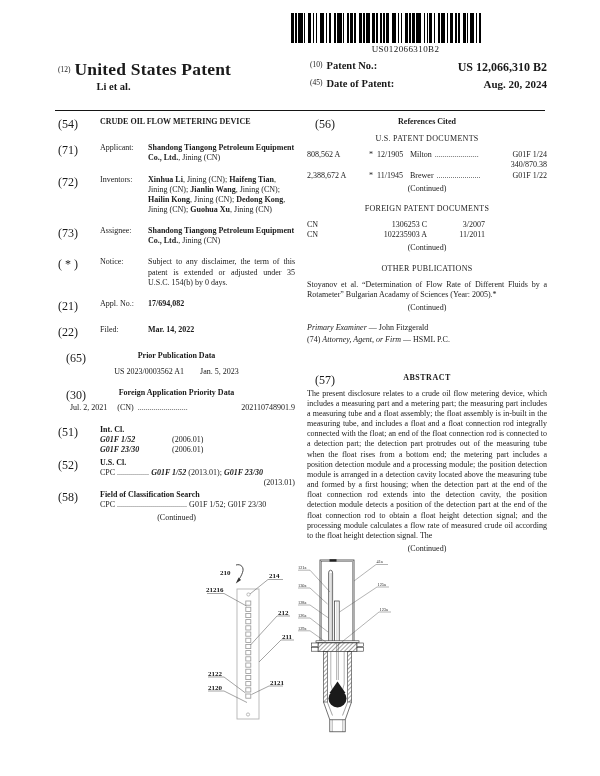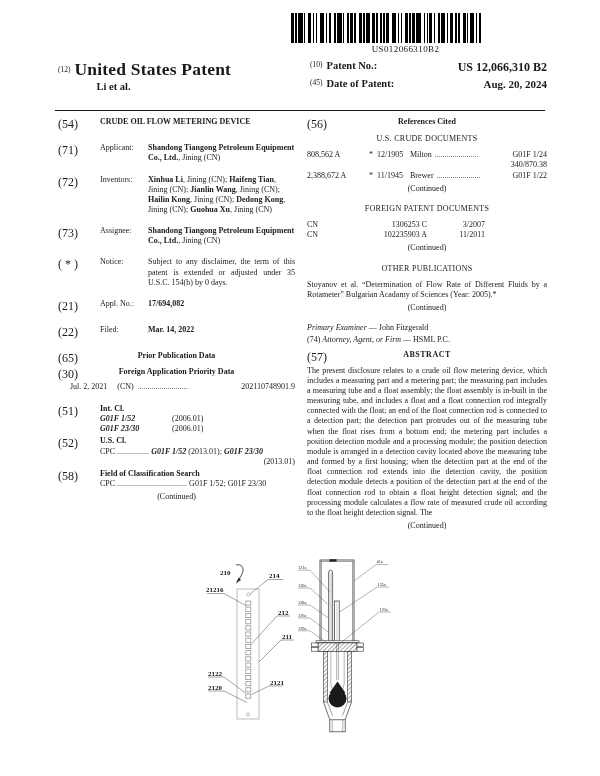--- a/index.html
+++ b/index.html
@@ -26,21 +26,21 @@
   .col-l{width:237px;flex:none;}
   .col-r{width:240px;flex:none;}
   .sec{display:flex;margin-bottom:11px;}
   .num{width:42px;flex:none;font-size:12px;}
   .lbl{width:48px;flex:none;}
   .cnt{flex:1;}
   .b{font-weight:bold;}
   .bi{font-weight:bold;font-style:italic;}
   .just{text-align:justify;}
   .sec-center{position:relative;text-align:center;margin-bottom:5px;}
-  .sec-center .num{position:absolute;left:0;top:0;text-align:left;}
+  .sec-center .num{position:absolute;left:8px;top:0;text-align:left;}
   .cent{text-align:center;}
   .continued{text-align:center;margin-top:3px;margin-bottom:10px;}
   .nowrap{white-space:nowrap;}
   .intcl-row{display:flex;}
   .intcl-code{width:72px;flex:none;}
   .right-align{text-align:right;}
   
   .ref-row{display:flex;white-space:nowrap;}
   .ref-num{width:58px;flex:none;}
   .ref-star{width:12px;flex:none;text-align:center;}
@@ -226,20 +226,23 @@
       <div class="sec">
         <span class="num">(22)</span>
         <span class="lbl">Filed:</span>
         <span class="cnt b">Mar. 14, 2022</span>
       </div>
 
       <div class="sec-center">
         <span class="num">(65)</span>
         <span class="b">Prior Publication Data</span>
       </div>
+      <div class="pub-line" style="margin-bottom:11px;">
+        <span>US 2023/0003562 A1</span><span class="gap"></span><span>Jan. 5, 2023</span>
+      </div>
 
       <div class="sec-center">
         <span class="num">(30)</span>
         <span class="b">Foreign Application Priority Data</span>
       </div>
       <div class="prio-row" style="margin-bottom:12px;">
         <span>Jul. 2, 2021</span>
         <span style="width:10px;"></span>
         <span>(CN)</span>
         <span style="width:4px;"></span>
@@ -282,21 +285,21 @@
       <div class="continued">(Continued)</div>
 
     </div>
 
     <div class="col-r">
 
       <div class="sec-center" style="margin-bottom:7px;">
         <span class="num">(56)</span>
         <span class="b">References Cited</span>
       </div>
-      <div class="cent" style="margin-bottom:6px;letter-spacing:.3px;">U.S. CRUDE DOCUMENTS</div>
+      <div class="cent" style="margin-bottom:6px;letter-spacing:.3px;">U.S. PATENT DOCUMENTS</div>
 
       <div class="ref-row">
         <span class="ref-num">808,562 A</span>
         <span class="ref-star">*</span>
         <span class="ref-date">12/1905</span>
         <span class="ref-name">Milton</span>
         <span class="dotfill">......................</span>
         <span class="ref-class">G01F 1/24</span>
       </div>
       <div class="ref-row2">340/870.38</div>
@@ -323,21 +326,21 @@
         <span class="fd-num">102235903 A</span>
         <span class="fd-date">11/2011</span>
       </div>
       <div class="continued">(Continued)</div>
 
       <div class="cent" style="margin-bottom:6px;letter-spacing:.3px;">OTHER PUBLICATIONS</div>
       <div class="just">Stoyanov et al. “Determination of Flow Rate of Different Fluids by a Rotameter” Bulgarian Acadamy of Sciences (Year: 2005).*</div>
       <div class="continued">(Continued)</div>
 
       <div style="margin-bottom:2px;"><span style="font-style: italic;">Primary Examiner</span><span> — John Fitzgerald</span></div>
-      <div style="margin-bottom:4px;">
+      <div style="margin-bottom:27px;">
         <span>(74)</span>
         <span><span style="font-style: italic;">Attorney, Agent, or Firm</span><span> — HSML P.C.</span></span>
       </div>
 
       <div class="sec-center" style="margin-bottom:6px;">
         <span class="num">(57)</span>
         <span class="b" style="letter-spacing:.5px;">ABSTRACT</span>
       </div>
       <div class="just">The present disclosure relates to a crude oil flow metering device, which includes a measuring part and a metering part; the measuring part includes a measuring tube and a float assembly; the float assembly is in-built in the measuring tube, and includes a float and a float connection rod integrally connected with the float; an end of the float connection rod is connected to a detection part; the detection part protrudes out of the measuring tube when the float rises from a bottom end; the metering part includes a position detection module and a processing module; the position detection module is arranged in a detection cavity located above the measuring tube and formed by a first housing; when the detection part at the end of the float connection rod extends into the detection cavity, the position detection module detects a position of the detection part at the end of the float connection rod to obtain a float height detection signal; and the processing module calculates a flow rate of measured crude oil according to the float height detection signal. The</div>
       <div class="continued">(Continued)</div>

